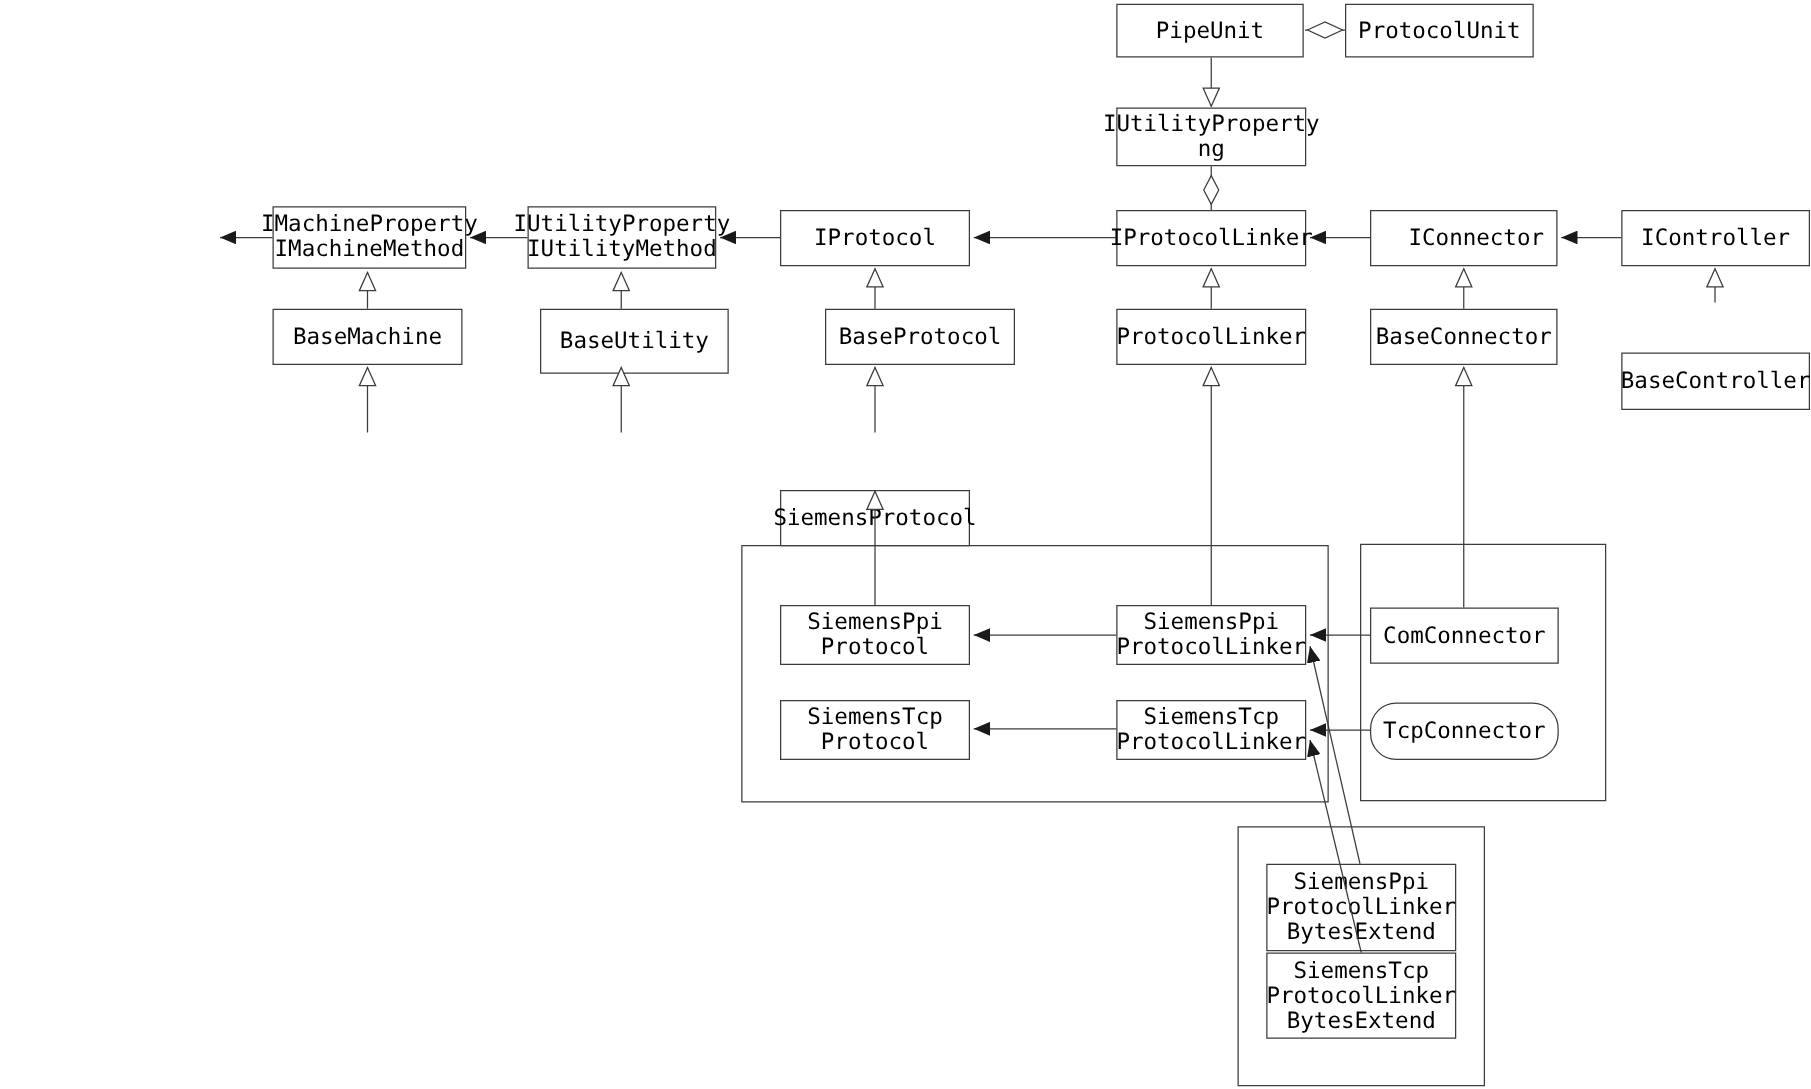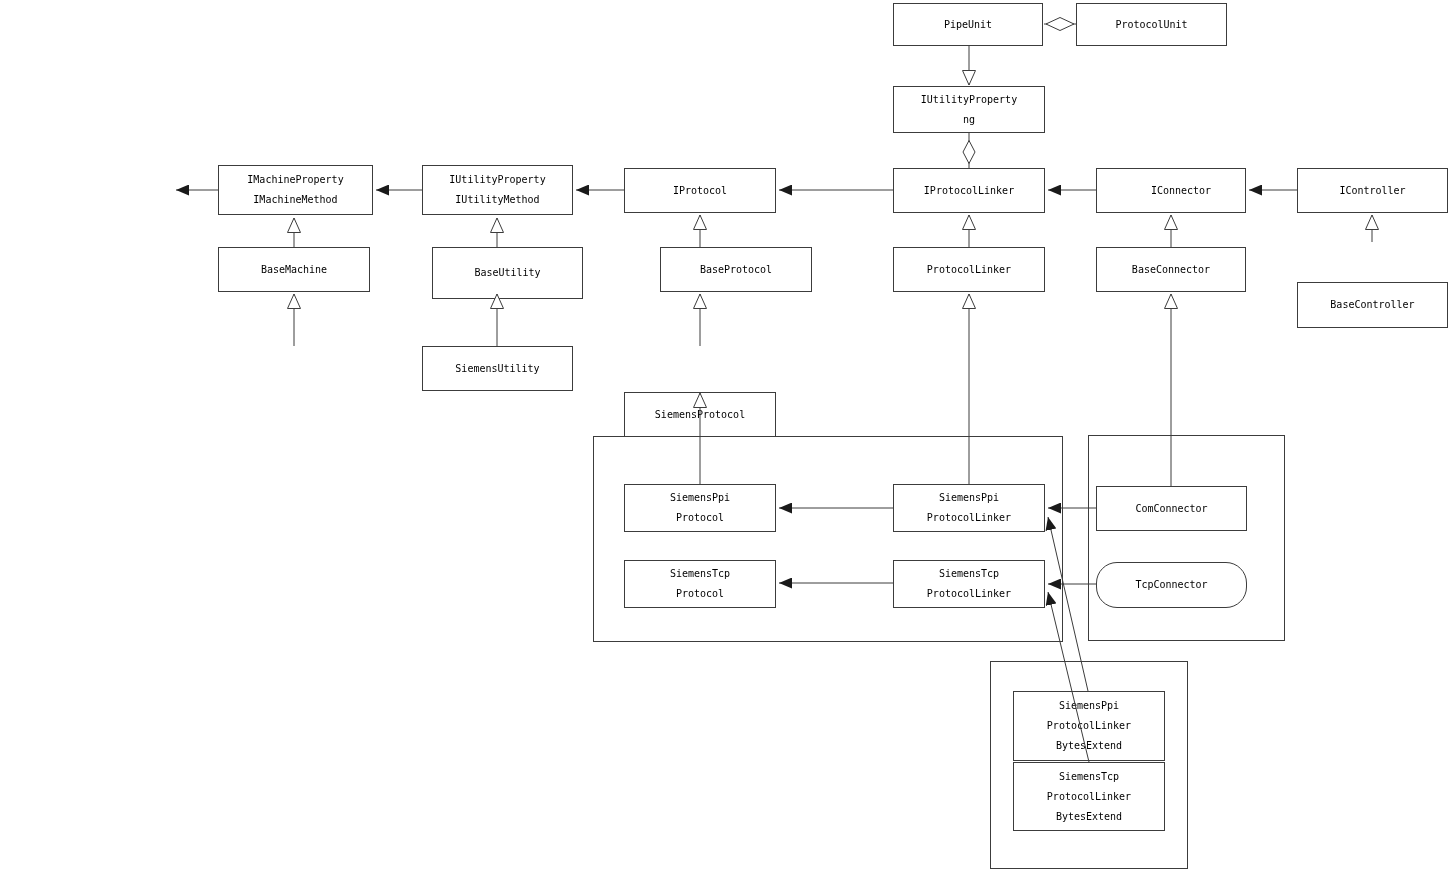--- a/index.html
+++ b/index.html
@@ -13,21 +13,21 @@
   }
   .node{
     position:absolute;
     box-sizing:border-box;
     background:#ffffff;
     border:1px solid #3c3c3c;
     display:flex;
     align-items:center;
     justify-content:center;
     text-align:center;
-    font-size:10px;
+    font-size:18px;
     line-height:20px;
     white-space:pre-line;
     z-index:2;
   }
   .group{
     position:absolute;
     box-sizing:border-box;
     border:1px solid #3c3c3c;
     background:transparent;
     z-index:1;
@@ -64,21 +64,20 @@
   <div class="node" style="left:1096px;top:168px;width:150px;height:45px;padding-left:20px;">IConnector</div>
   <div class="node" style="left:1297px;top:168px;width:151px;height:45px;">IController</div>
 
   <div class="node" style="left:218px;top:247px;width:152px;height:45px;">BaseMachine</div>
   <div class="node" style="left:432px;top:247px;width:151px;height:52px;">BaseUtility</div>
   <div class="node" style="left:660px;top:247px;width:152px;height:45px;">BaseProtocol</div>
   <div class="node" style="left:893px;top:247px;width:152px;height:45px;">ProtocolLinker</div>
   <div class="node" style="left:1096px;top:247px;width:150px;height:45px;">BaseConnector</div>
   <div class="node" style="left:1297px;top:242px;width:151px;height:46px;margin-top:40px;">BaseController</div>
 
-  <div class="node" style="left:422px;top:346px;width:151px;height:45px;">SiemensUtility</div>
   <div class="node" style="left:624px;top:346px;width:152px;height:45px;margin-top:46px;">SiemensProtocol</div>
 
   <div class="node" style="left:624px;top:484px;width:152px;height:48px;">SiemensPpi
 Protocol</div>
   <div class="node" style="left:893px;top:484px;width:152px;height:48px;">SiemensPpi
 ProtocolLinker</div>
   <div class="node" style="left:624px;top:560px;width:152px;height:48px;">SiemensTcp
 Protocol</div>
   <div class="node" style="left:893px;top:560px;width:152px;height:48px;">SiemensTcp
 ProtocolLinker</div>

